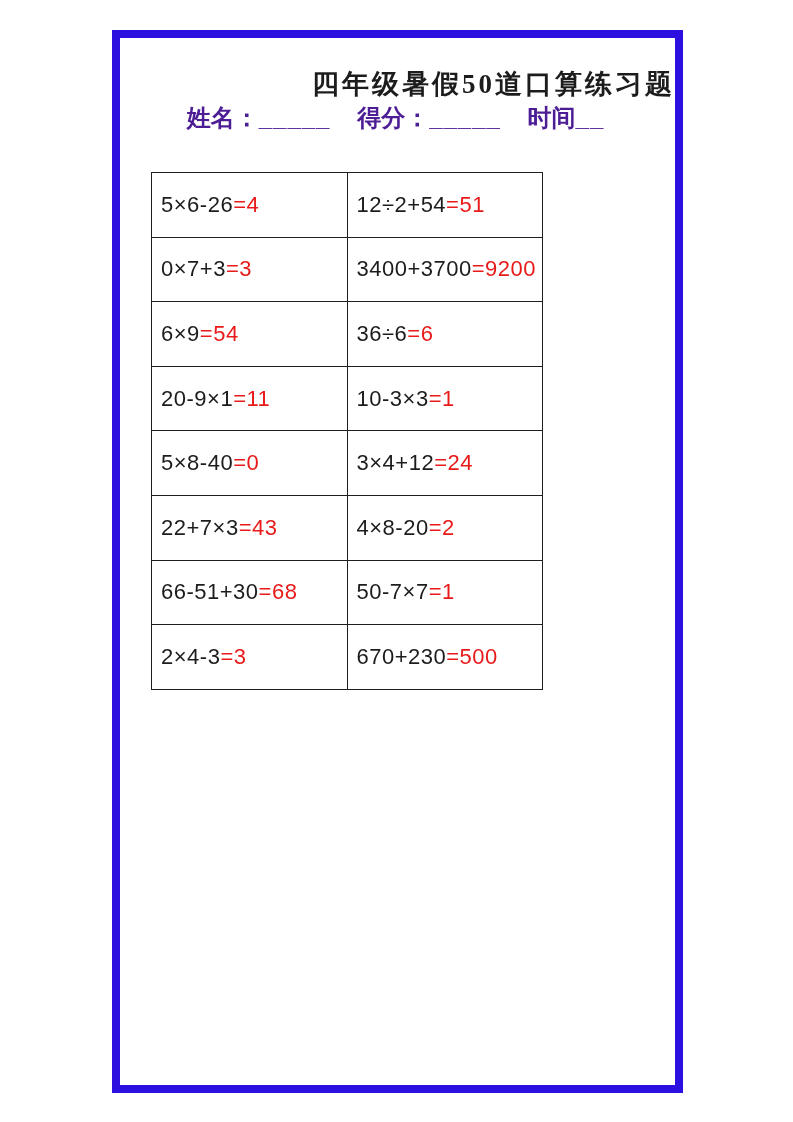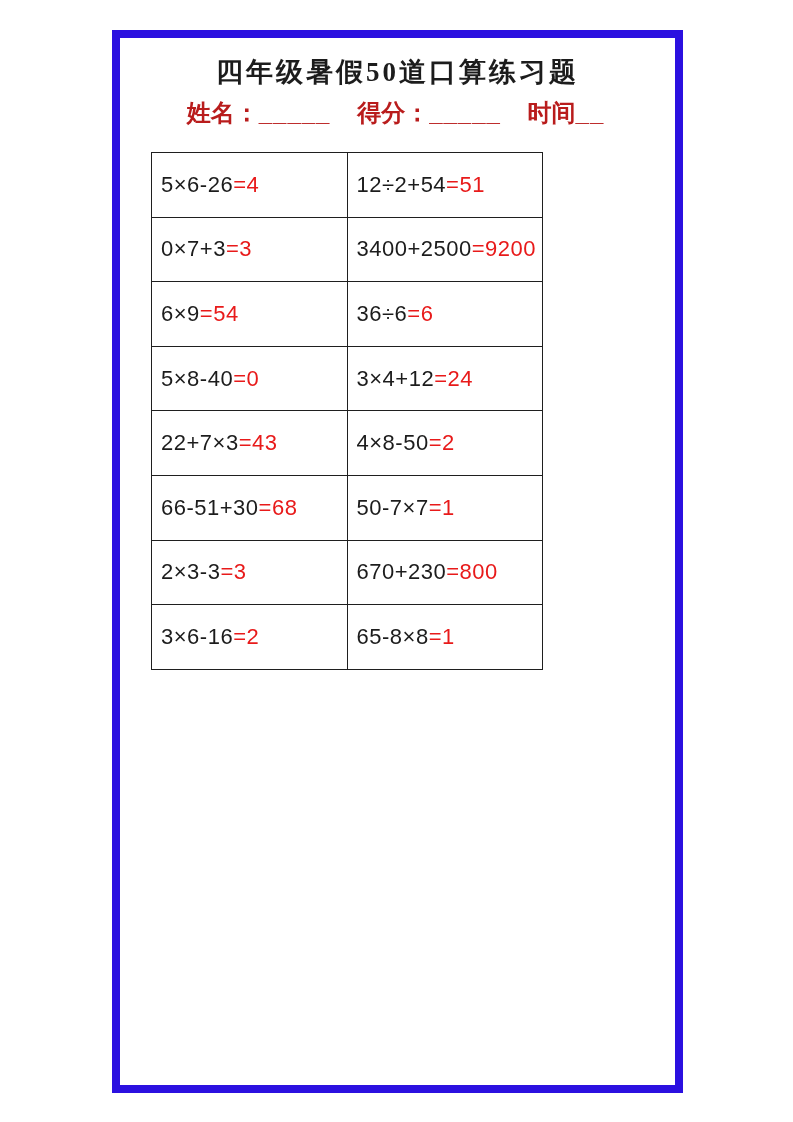--- a/index.html
+++ b/index.html
@@ -16,49 +16,48 @@
     left: 112px;
     top: 30px;
     width: 571px;
     height: 1063px;
     box-sizing: border-box;
     border: 8px solid #2b10e0;
     background: #ffffff;
     overflow: hidden;
   }
   .title {
-    margin-top: 16px;
-    text-align: center;
+    margin-top: 28px;
+    text-align: right;
     font-family: "Liberation Serif", "DejaVu Serif", serif;
     font-size: 27px;
     font-weight: bold;
     letter-spacing: 3px;
     color: #1c1c1c;
     white-space: nowrap;
   }
   .meta {
-    margin-top: 7px;
     text-align: center;
     font-size: 24px;
     font-weight: bold;
-    color: #b91c1c;
+    color: #4c1d95;
     white-space: nowrap;
   }
   .meta .blank {
     letter-spacing: 1px;
     margin-right: 4px;
   }
   .meta .lbl {
     margin-left: 16px;
   }
   .meta .lbl:first-child {
     margin-left: 0;
   }
   table.problems {
-    margin: 23px 0 0 31px;
+    margin: 38px 0 0 31px;
     width: 392px;
     border-collapse: collapse;
     table-layout: fixed;
   }
   table.problems td {
     border: 1.5px solid #1f1f1f;
     height: 63.6px;
     padding: 0 0 0 9px;
     vertical-align: middle;
     font-size: 22px;
@@ -85,42 +84,42 @@
   </div>
 
   <table class="problems">
     <tbody>
       <tr>
         <td><span>5×6-26</span><span class="ans">=4</span></td>
         <td><span>12÷2+54</span><span class="ans">=51</span></td>
       </tr>
       <tr>
         <td><span>0×7+3</span><span class="ans">=3</span></td>
-        <td><span>3400+2500</span><span class="ans">=9200</span></td>
+        <td><span>3400+3700</span><span class="ans">=9200</span></td>
       </tr>
       <tr>
         <td><span>6×9</span><span class="ans">=54</span></td>
         <td><span>36÷6</span><span class="ans">=6</span></td>
+      </tr>
+      <tr>
+        <td><span>20-9×1</span><span class="ans">=11</span></td>
+        <td><span>10-3×3</span><span class="ans">=1</span></td>
       </tr>
       <tr>
         <td><span>5×8-40</span><span class="ans">=0</span></td>
         <td><span>3×4+12</span><span class="ans">=24</span></td>
       </tr>
       <tr>
         <td><span>22+7×3</span><span class="ans">=43</span></td>
-        <td><span>4×8-50</span><span class="ans">=2</span></td>
+        <td><span>4×8-20</span><span class="ans">=2</span></td>
       </tr>
       <tr>
         <td><span>66-51+30</span><span class="ans">=68</span></td>
         <td><span>50-7×7</span><span class="ans">=1</span></td>
       </tr>
       <tr>
-        <td><span>2×3-3</span><span class="ans">=3</span></td>
-        <td><span>670+230</span><span class="ans">=800</span></td>
-      </tr>
-      <tr>
-        <td><span>3×6-16</span><span class="ans">=2</span></td>
-        <td><span>65-8×8</span><span class="ans">=1</span></td>
+        <td><span>2×4-3</span><span class="ans">=3</span></td>
+        <td><span>670+230</span><span class="ans">=500</span></td>
       </tr>
     </tbody>
   </table>
 
 </div>
 
 </body></html>

